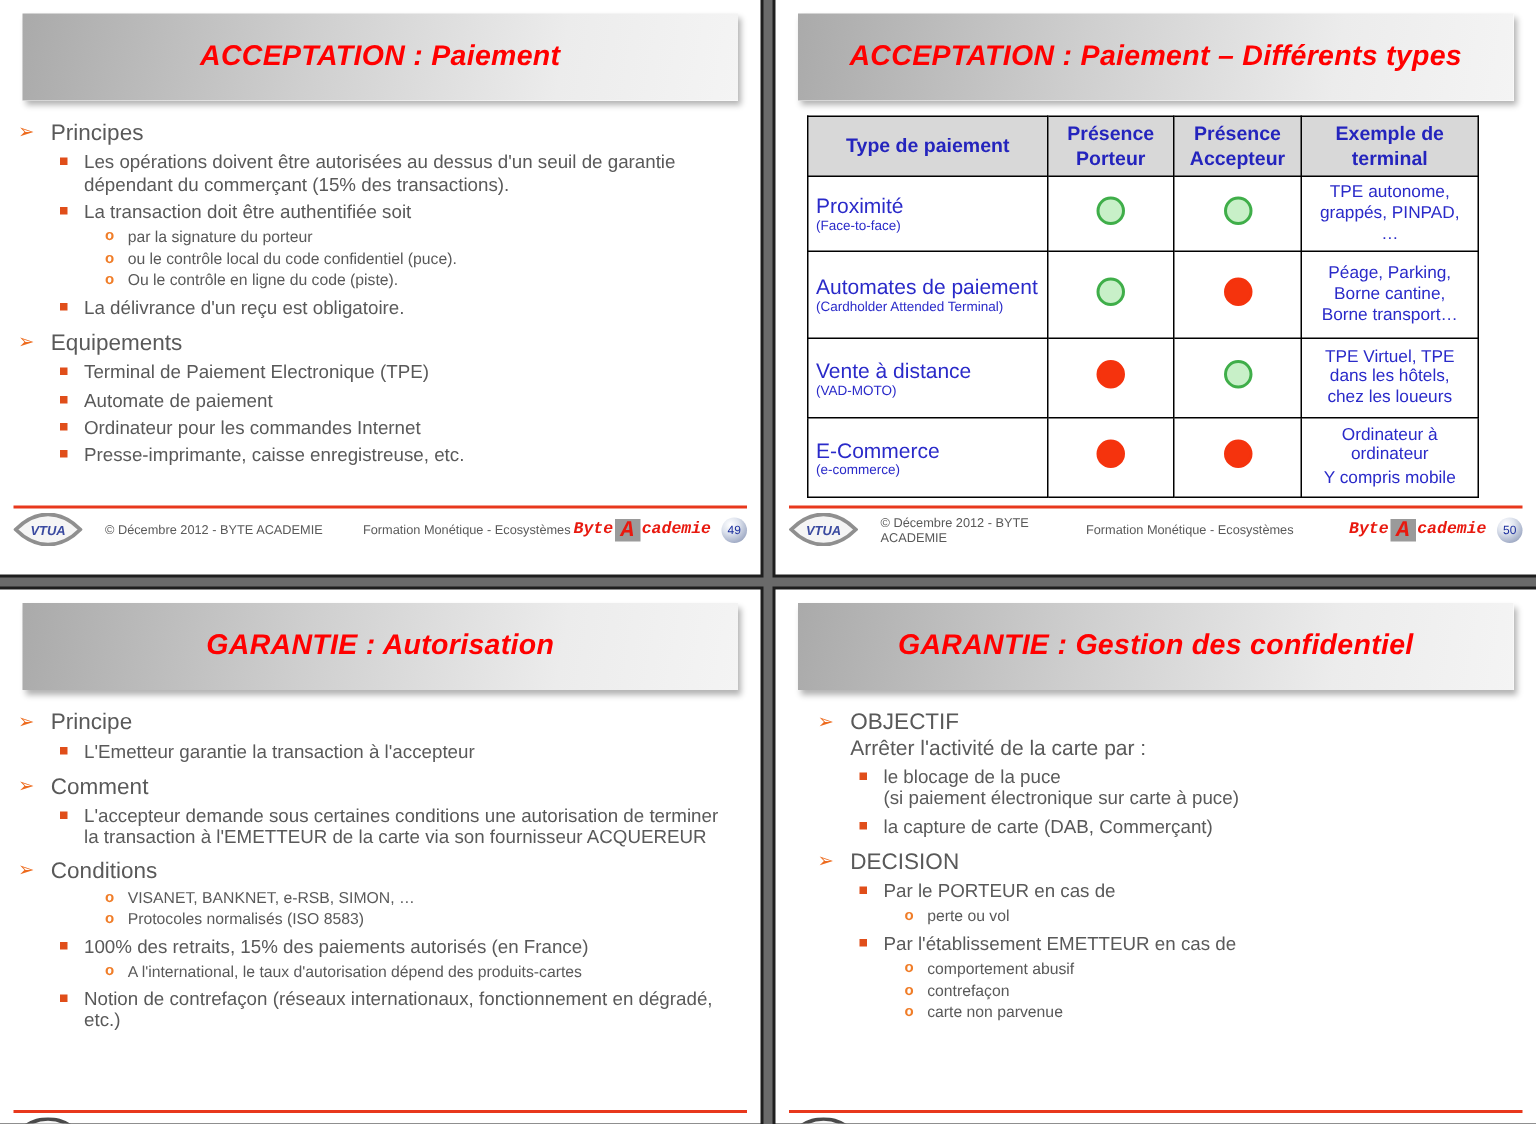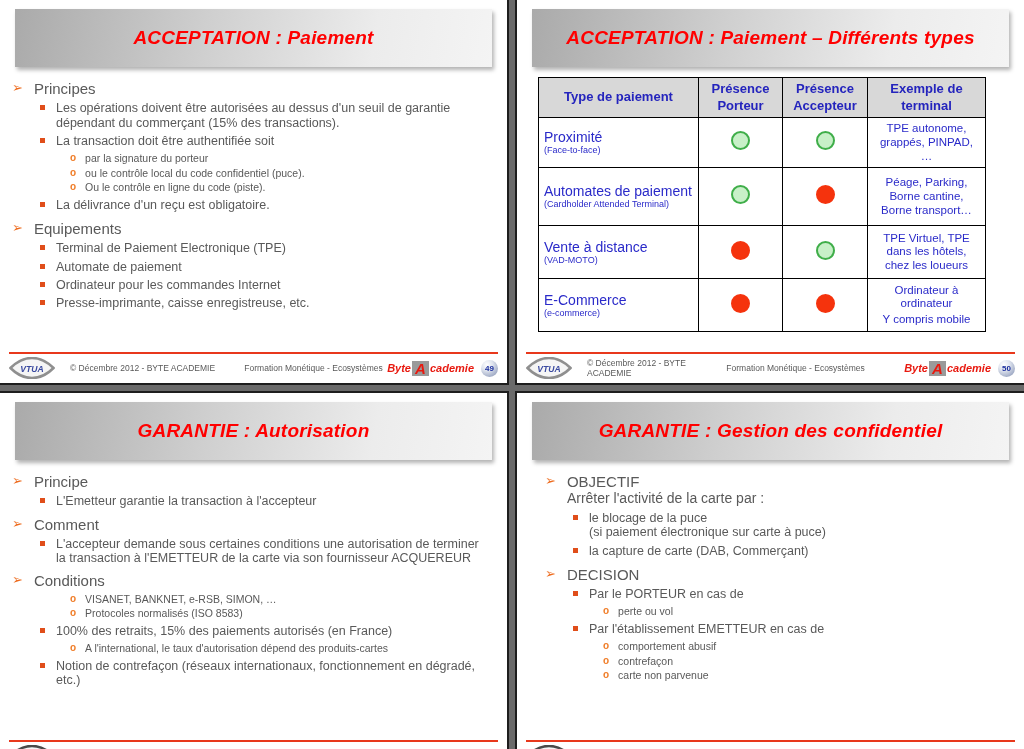--- a/index.html
+++ b/index.html
@@ -19,32 +19,32 @@
   .arrow { color:#ed6b1e; font-size:13px; line-height:1.2; }
   .sec-t { font-size:15px; line-height:1.15; }
   .sec-sub { font-size:14px; line-height:1.2; }
   .li1 { display:flex; gap:11px; margin:4px 0 4px 30px; font-size:12.5px; line-height:1.14; }
   .li1 .txt, .li2 .txt { white-space:pre-line; }
   .sq { flex:none; width:5px; height:5px; background:#e04e1a; margin-top:4px; }
   .li2 { display:flex; gap:9px; margin:2px 0 2px 60px; font-size:10.5px; line-height:1.2; }
   .ob { flex:none; color:#f07d28; font-size:10px; font-weight:bold; line-height:1.2; }
 
   
-  .footer { position:absolute; left:9px; right:9px; bottom:4px; }
+  .footer { position:absolute; left:9px; right:9px; bottom:19px; }
   .fline { border-top:2px solid #e8381c; margin-bottom:3px; }
   .frow { display:flex; align-items:center; }
   .copy { margin-left:15px; font-size:8.5px; color:#595959; width:170px; line-height:1.2; }
   .s2 .copy { width:100px; }
   .fcenter { flex:1; text-align:center; font-size:8.5px; color:#595959; }
-  .byte { display:flex; align-items:center; color:#e8190f; font-weight:bold; font-size:11px; font-style:italic; }
+  .byte { display:flex; align-items:center; color:#e8190f; font-weight:bold; font-size:11px; font-style:italic;font-family:Liberation Mono, monospace; }
   .abox { width:17px; height:15px; background:#9a9a9a; color:#e8190f; font-size:15px; font-weight:bold; font-style:italic;
           display:flex; align-items:center; justify-content:center; margin:0 1px; }
   .badge { width:17px; height:17px; border-radius:50%; margin-left:7px; flex:none;
            background:radial-gradient(circle at 35% 28%, #ffffff 0%, #dfe4ee 35%, #aab4cc 70%, #7f8ba8 100%);
-           color:#1c2f9e; font-size:8px; font-weight:bold; display:flex; align-items:center; justify-content:center; }
+           color:#1c2f9e; font-size:8px; font-weight:normal; display:flex; align-items:center; justify-content:center; }
   .slide-bottom .footer { bottom:auto; top:347px; }
 
   
   .ptable { border-collapse:collapse; margin:10px 0 0 21px; table-layout:fixed; }
   .ptable, .ptable th, .ptable td { border:1.5px solid #000; }
   .ptable th { background:#d8d8d8; color:#2424bd; font-size:13px; padding:3px 4px; line-height:1.25; }
   .ptable td { padding:2px 5px; vertical-align:middle; }
   .c-type { width:160px; } .c-port { width:84px; } .c-acc { width:85px; } .c-ex { width:118px; }
   .tname { color:#2a2ac9; font-size:14px; line-height:1.15; }
   .tsub { color:#2a2ac9; font-size:9px; line-height:1.25; }

